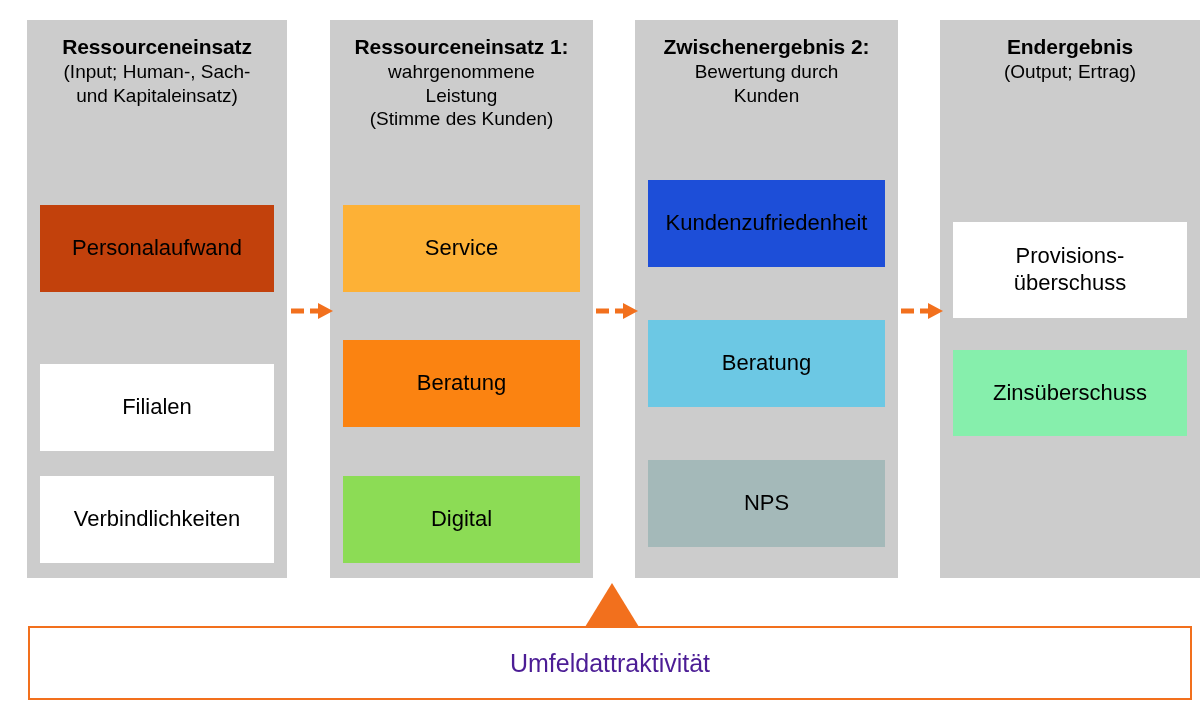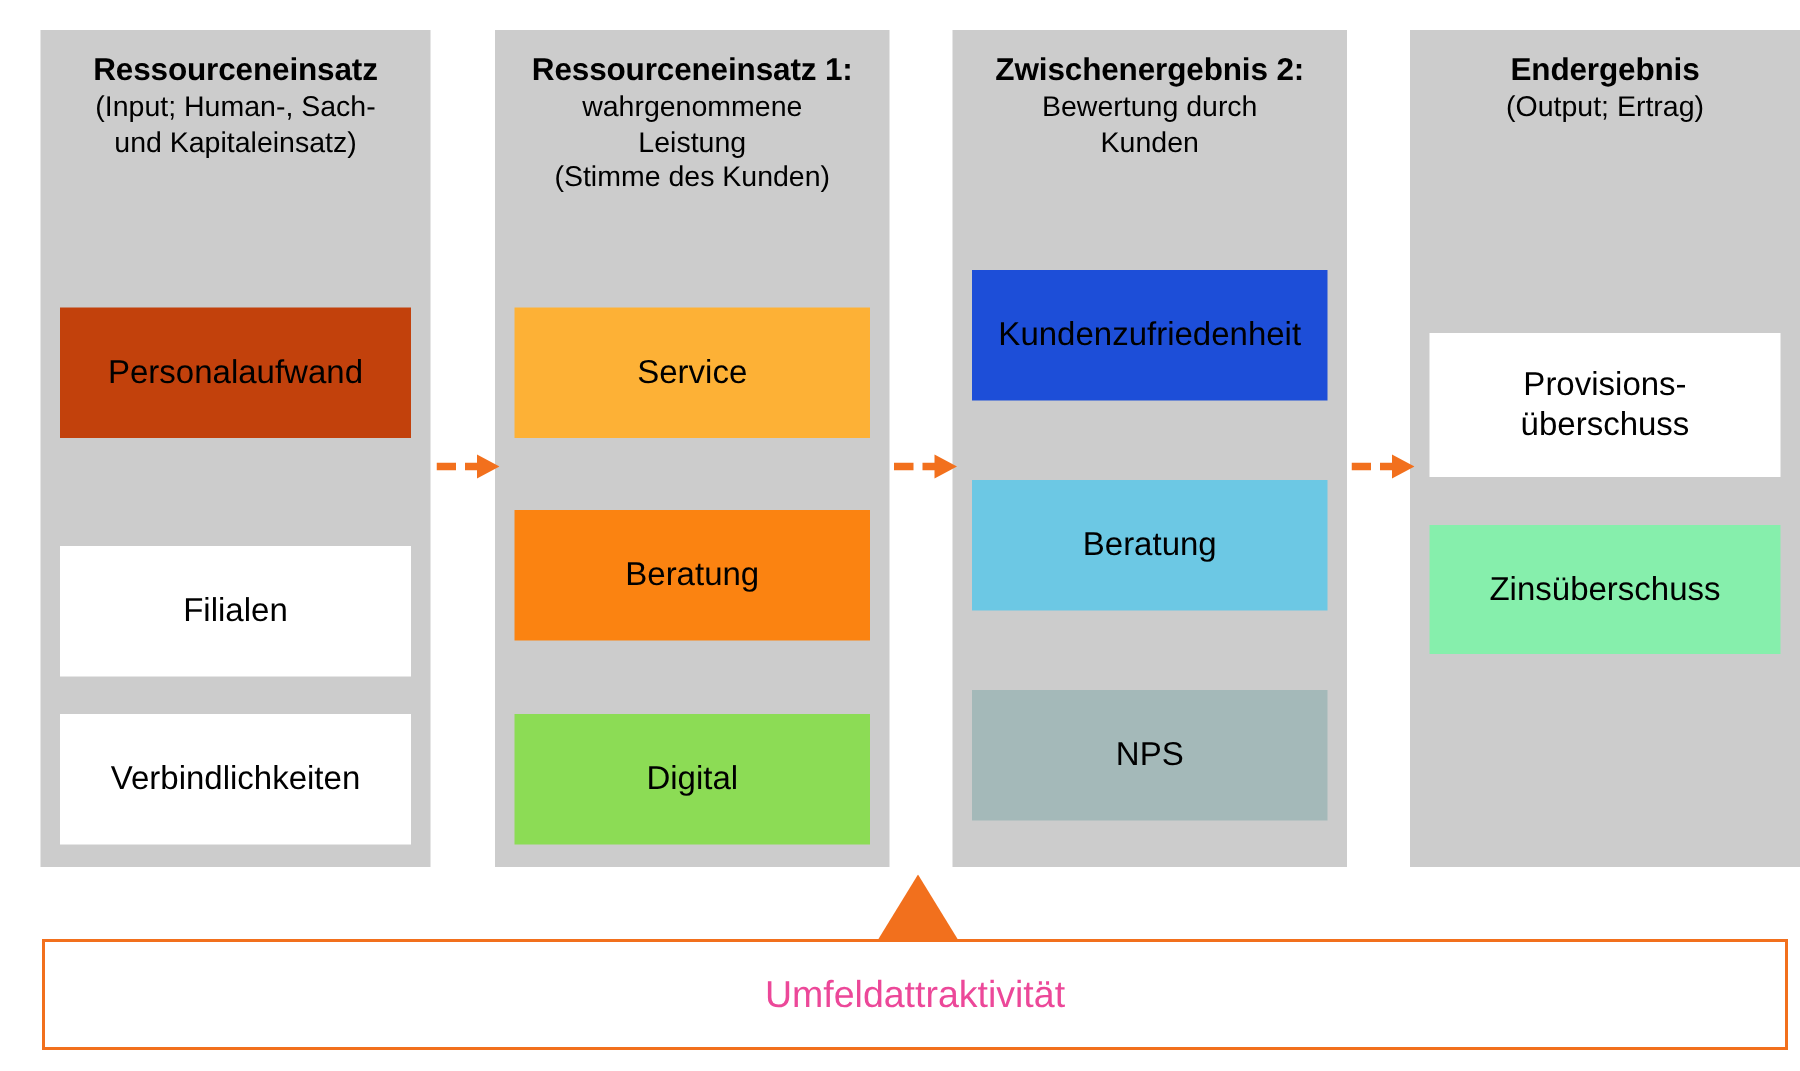--- a/index.html
+++ b/index.html
@@ -116,21 +116,21 @@
     top: 626px;
     width: 1164px;
     height: 74px;
     border: 2px solid #f2701d;
     background: #ffffff;
     box-sizing: border-box;
     display: flex;
     align-items: center;
     justify-content: center;
     font-size: 25px;
-    color: #ec4899;
+    color: #4c1d95;
   }
 
   .banner-pointer {
     position: absolute;
     left: 575px;
     top: 583px;
     width: 54px;
     height: 44px;
   }
 </style>

